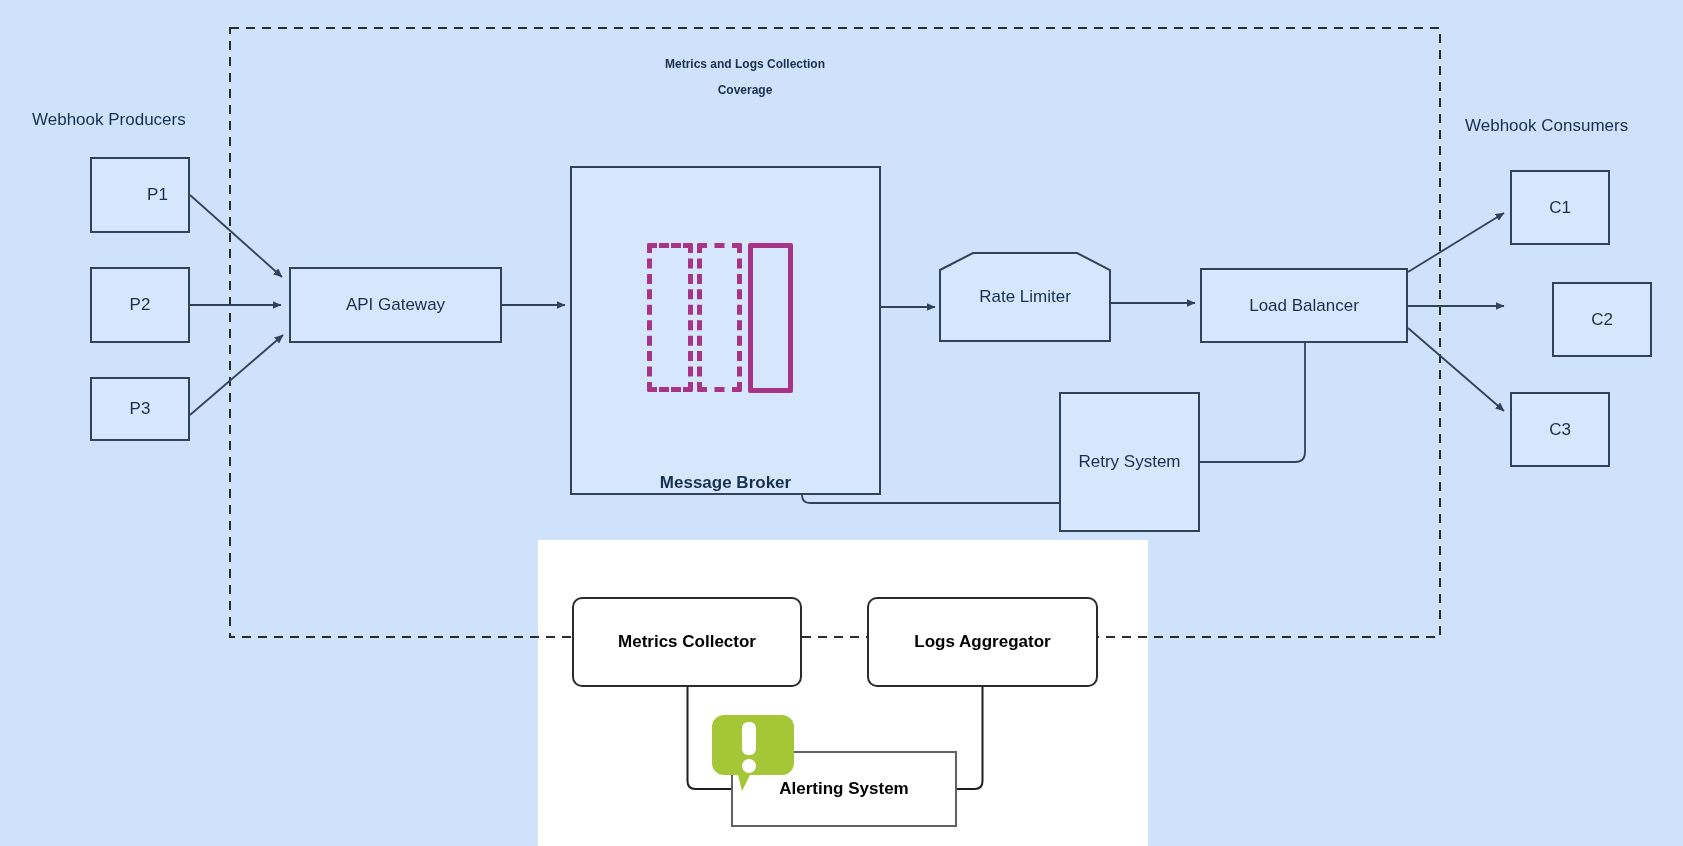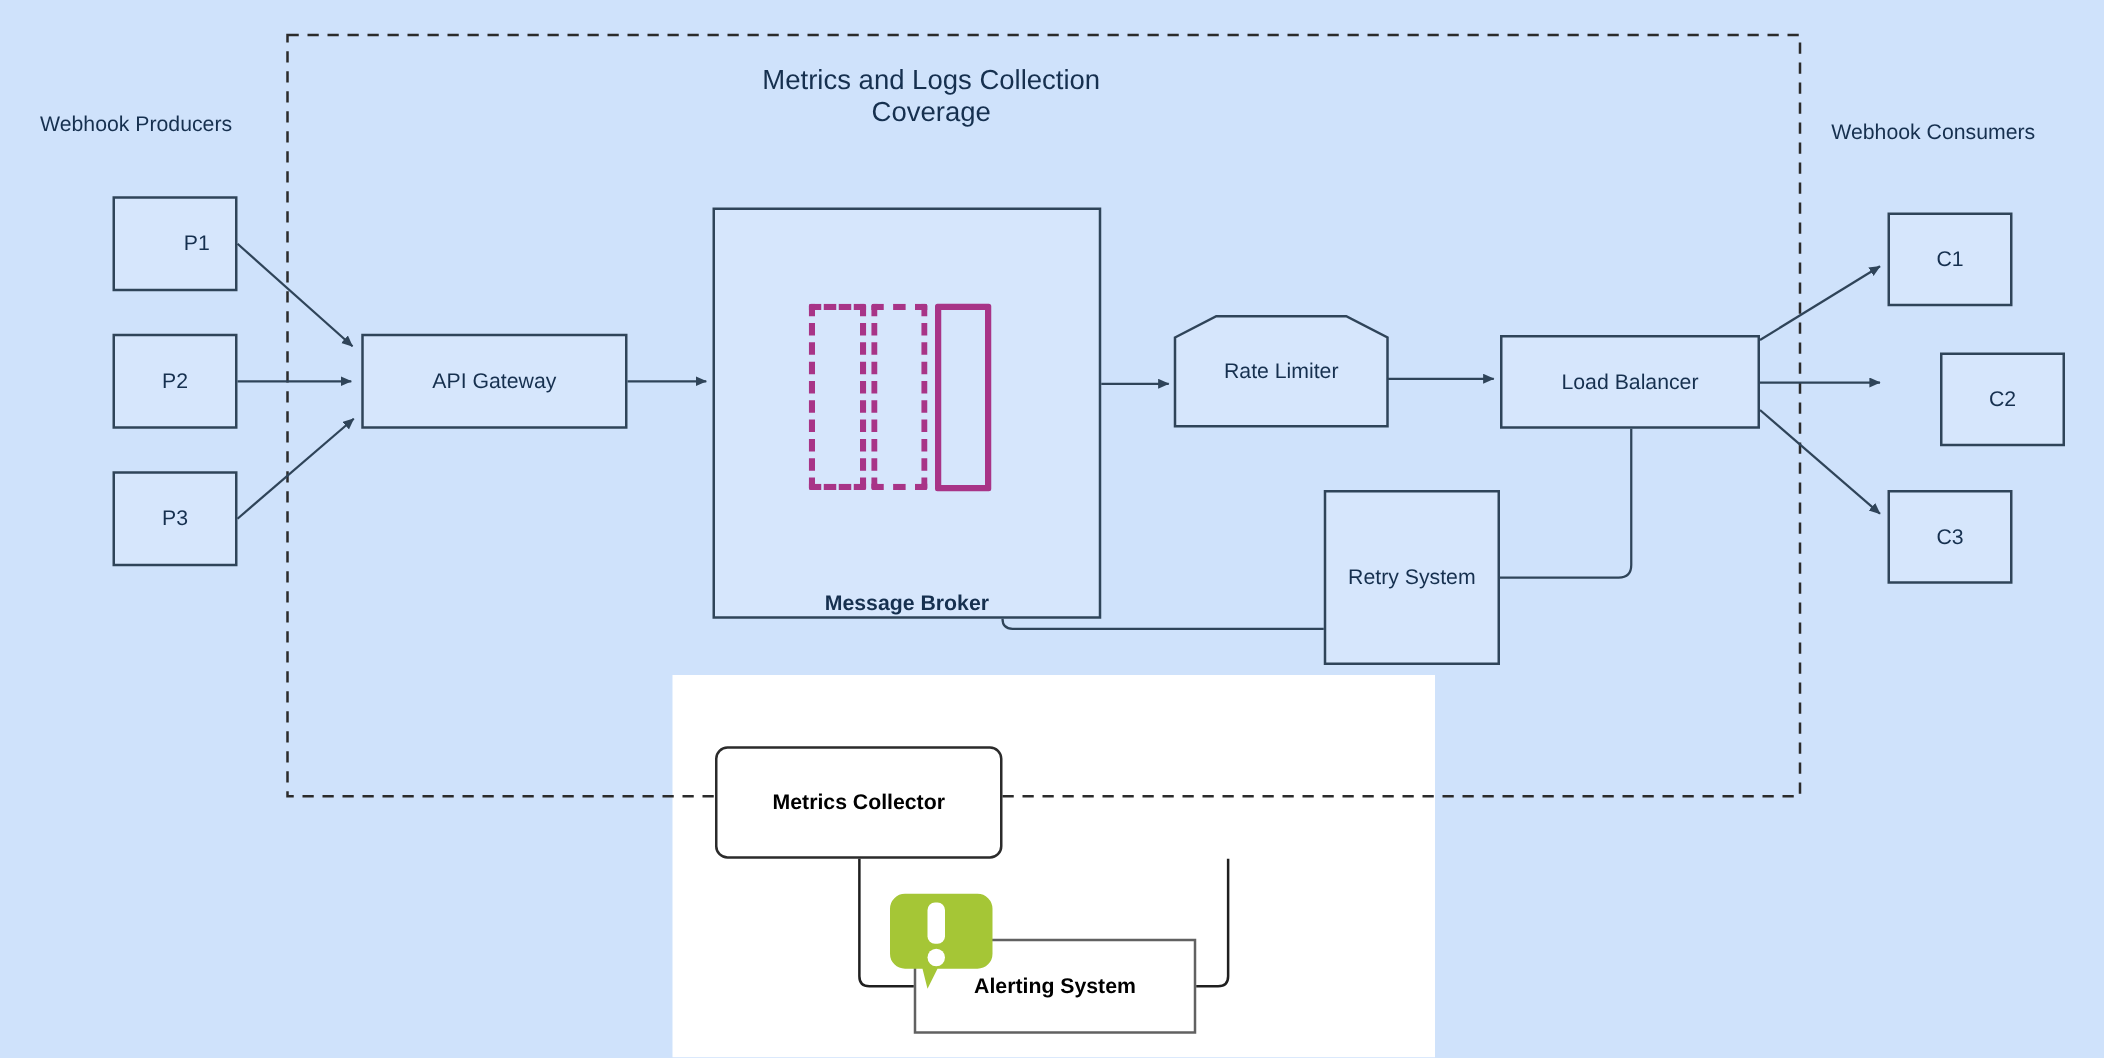--- a/index.html
+++ b/index.html
@@ -17,26 +17,26 @@
     width:1683px;height:846px;
     background:var(--canvas-bg,#cfe2fb);
     overflow:hidden;
   }
   svg.layer{position:absolute;left:0;top:0;width:1683px;height:846px;pointer-events:none;}
 
   
   .group-label{
     position:absolute;
     color:var(--node-text,#16304f);
-    font-size:17px;line-height:20px;white-space:nowrap;
+    font-size:17px;line-height:20px;white-space:nowrap;margin-top:20px;
   }
   .coverage-title{
     position:absolute;left:545px;top:51px;width:400px;
     text-align:center;color:var(--node-text,#16304f);
-    font-size:22px;line-height:26px;
+    font-size:12px;line-height:26px;font-weight:bold;
   }
   .coverage-title span{display:block;}
 
   
   .node{
     position:absolute;box-sizing:border-box;
     background:var(--node-fill,#d6e6fc);
     border:2px solid var(--node-stroke,#2f4459);
     color:var(--node-text,#16304f);
     font-size:17px;
@@ -100,21 +100,21 @@
     <span>Metrics and Logs Collection</span>
     <span>Coverage</span>
   </div>
 
   <div class="node" style="left:90px;top:157px;width:100px;height:76px;padding-left:35px;">
     <span>P1</span>
   </div>
   <div class="node" style="left:90px;top:267px;width:100px;height:76px;">
     <span>P2</span>
   </div>
-  <div class="node" style="left:90px;top:377px;width:100px;height:76px;">
+  <div class="node" style="left:90px;top:377px;width:100px;height:64px;">
     <span>P3</span>
   </div>
 
   <div class="node" style="left:289px;top:267px;width:213px;height:76px;">
     <span>API Gateway</span>
   </div>
 
   <div class="node label-top" style="left:570px;top:166px;width:311px;height:329px;">
     <span>Message Broker</span>
   </div>
@@ -140,20 +140,23 @@
   </div>
   <div class="node" style="left:1552px;top:282px;width:100px;height:75px;">
     <span>C2</span>
   </div>
   <div class="node" style="left:1510px;top:392px;width:100px;height:75px;">
     <span>C3</span>
   </div>
 
   <div class="mono-node" style="left:572px;top:597px;width:230px;height:90px;">
     <span>Metrics Collector</span>
+  </div>
+  <div class="mono-node" style="left:867px;top:597px;width:231px;height:90px;">
+    <span>Logs Aggregator</span>
   </div>
   <div class="mono-node sharp" style="left:731px;top:751px;width:226px;height:76px;align-items:center;">
     <span>Alerting System</span>
   </div>
 
   <svg class="layer">
     <defs>
       <marker id="arrow" markerWidth="11" markerHeight="9" refX="8.5" refY="4" orient="auto" markerUnits="userSpaceOnUse">
         <path d="M0,0 L9,4 L0,8 Z" class="arrow-fill"></path>
       </marker>

